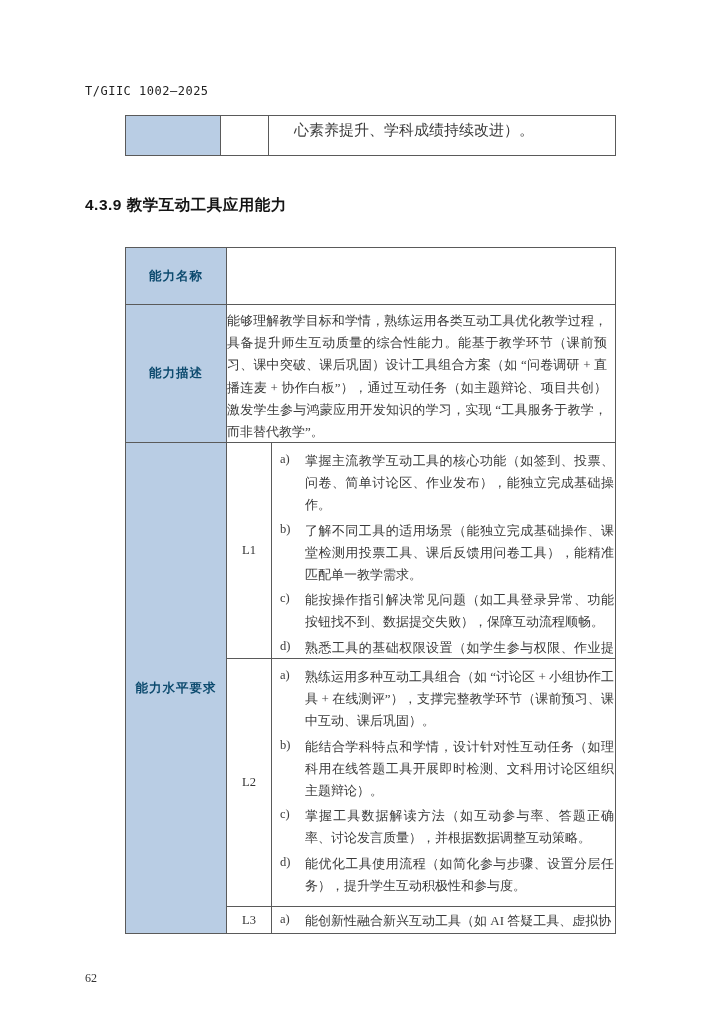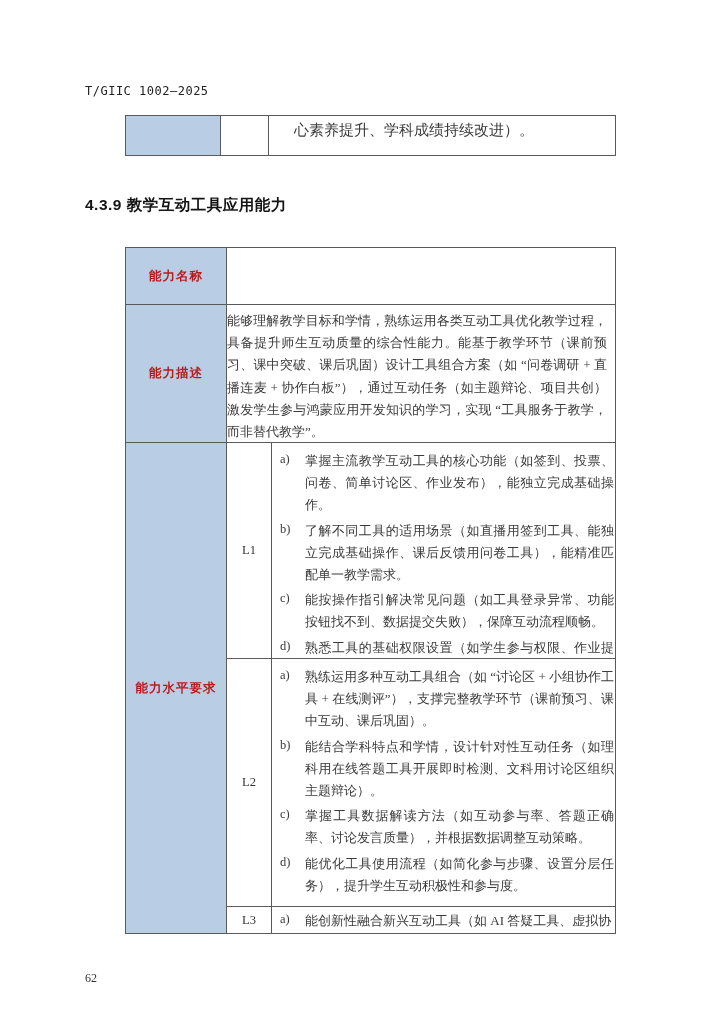--- a/index.html
+++ b/index.html
@@ -29,21 +29,21 @@
   .main-table {
     position:absolute; left:125px; top:247px; width:491px;
     border:1px solid #5a5a5a; display:flex; flex-direction:column; background:#fff;
   }
   .t-row { display:flex; border-bottom:1px solid #5a5a5a; }
   .t-row:last-child { border-bottom:none; }
   .label-cell {
     width:101px; min-width:101px; background:#b9cde4; border-right:1px solid #5a5a5a;
     display:flex; align-items:center; justify-content:center;
     font-family:"Liberation Sans","DejaVu Sans",sans-serif; font-weight:bold;
-    font-size:12.5px; color:#b91c1c; letter-spacing:1px; text-align:center;
+    font-size:12.5px; color:#0c4a6e; letter-spacing:1px; text-align:center;
   }
   .row-name { height:57px; }
   .name-content {
     flex:1; background:#b9cde4; display:flex; align-items:center; justify-content:center;
     padding:2px 5px;
   }
   .name-content span {
     font-family:"Liberation Sans","DejaVu Sans",sans-serif; font-weight:bold;
     color:#1f4e7a; font-size:12.5px; line-height:17.5px; text-align:center; display:block;
   }
@@ -101,21 +101,21 @@
 
         <div class="level-row lvl-l1">
           <div class="level-cell">L1</div>
           <div class="items-cell">
             <div class="item">
               <div class="item-marker">a)</div>
               <div class="item-text">掌握主流教学互动工具的核心功能（如签到、投票、问卷、简单讨论区、作业发布），能独立完成基础操作。</div>
             </div>
             <div class="item">
               <div class="item-marker">b)</div>
-              <div class="item-text">了解不同工具的适用场景（如直播用签到工具、能独立完成基础操作、课后反馈用问卷工具），能精准匹配单一教学需求。</div>
+              <div class="item-text">了解不同工具的适用场景（能独立完成基础操作、课堂检测用投票工具、课后反馈用问卷工具），能精准匹配单一教学需求。</div>
             </div>
             <div class="item">
               <div class="item-marker">c)</div>
               <div class="item-text">能按操作指引解决常见问题（如工具登录异常、功能按钮找不到、数据提交失败），保障互动流程顺畅。</div>
             </div>
             <div class="item">
               <div class="item-marker">d)</div>
               <div class="item-text">熟悉工具的基础权限设置（如学生参与权限、作业提交截止时间、数据查看权限），避免操作失误。</div>
             </div>
           </div>

